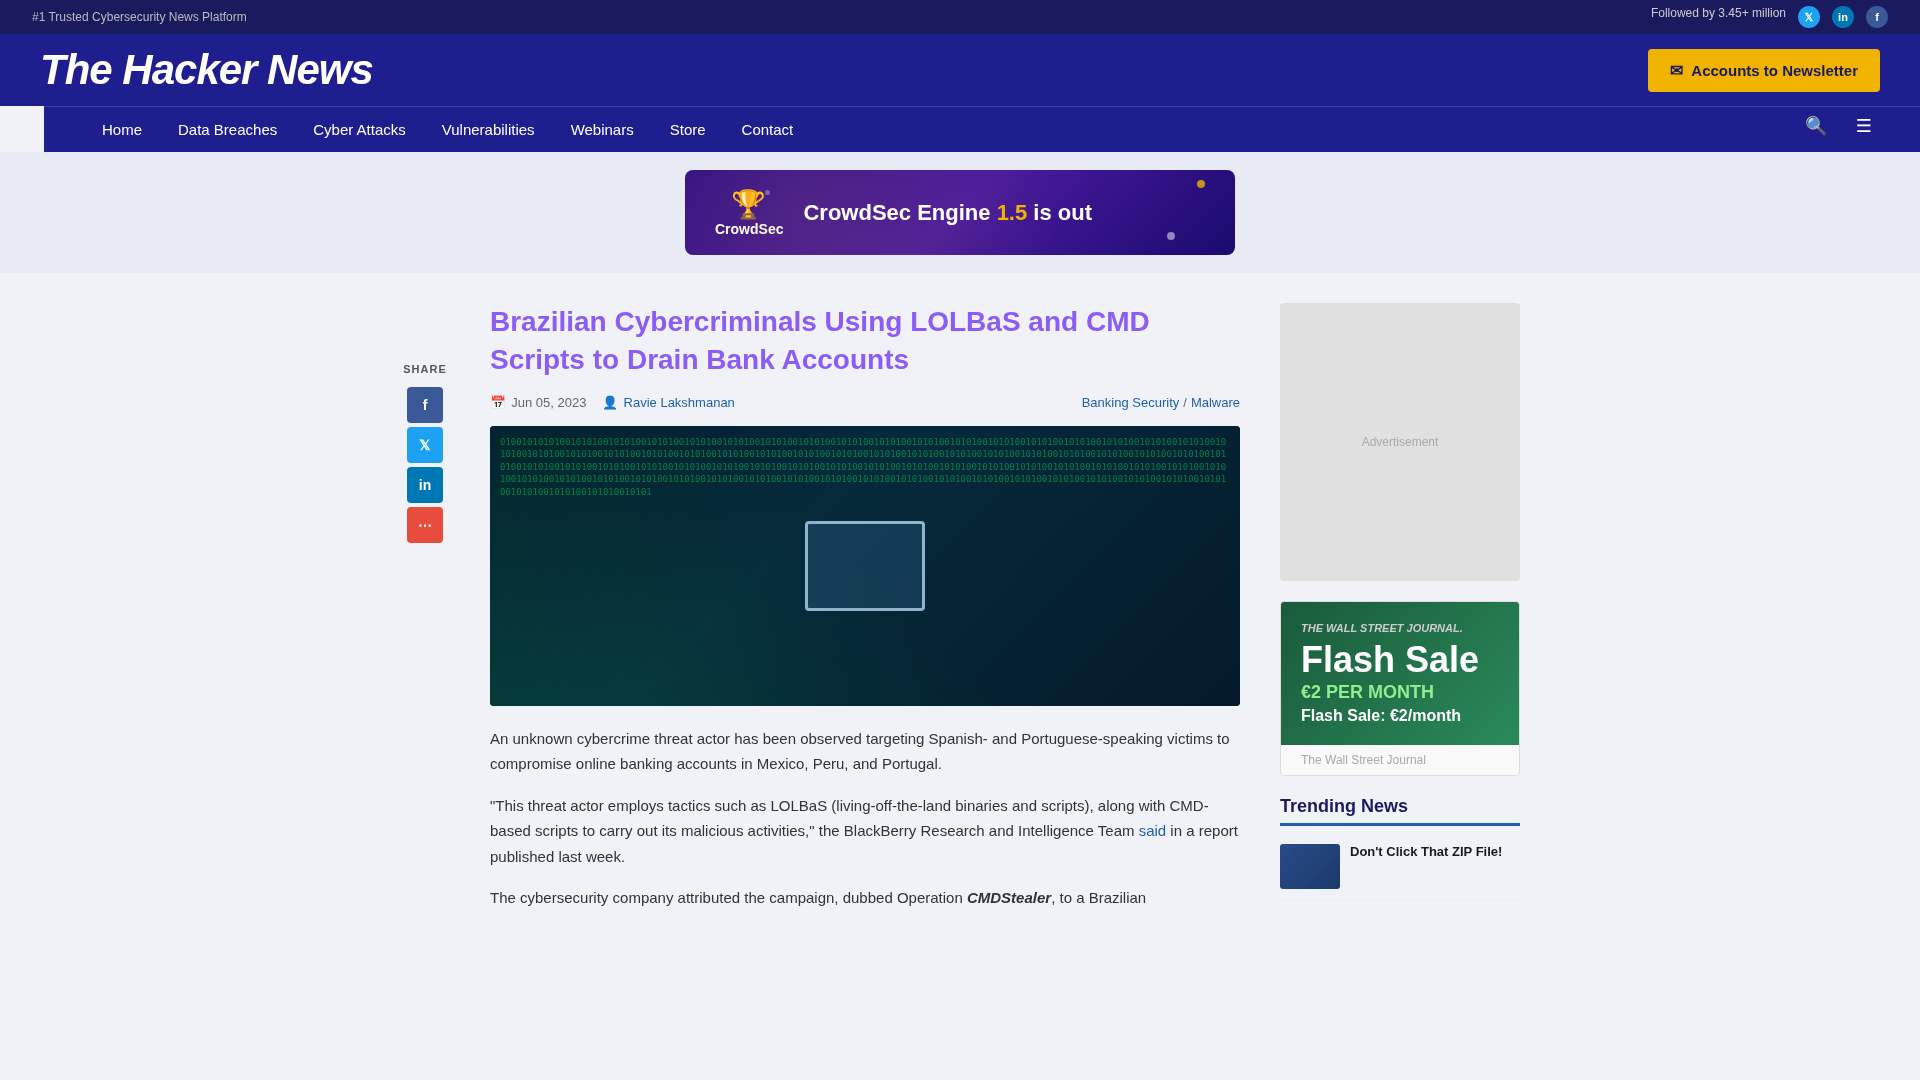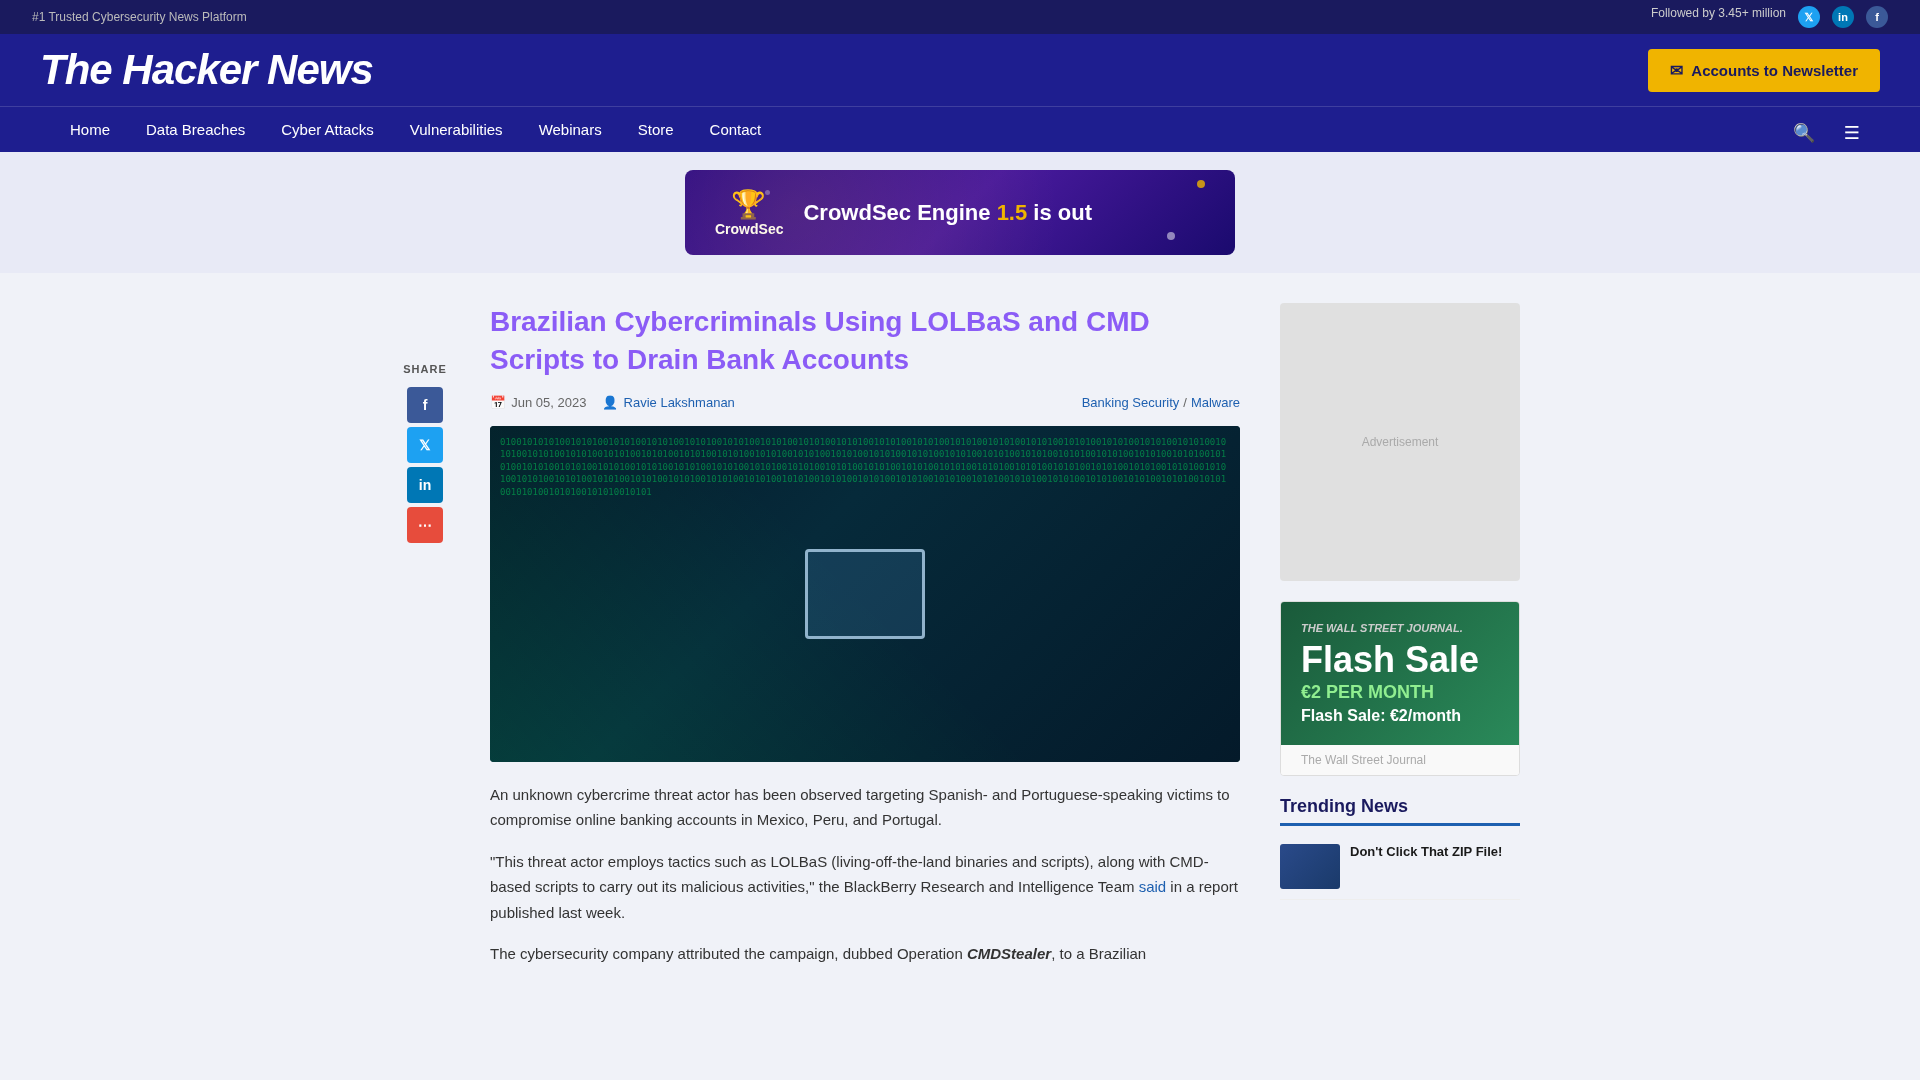--- a/index.html
+++ b/index.html
@@ -54,24 +54,25 @@
       display: flex;
       align-items: center;
       gap: 8px;
     }
     .subscribe-btn .envelope { font-size: 16px; }
 
     
     .nav {
       background: #1e1e8f;
       border-top: 1px solid rgba(255,255,255,0.15);
-      padding: 0 52px;
-      display: flex;
-      align-items: flex-end;
+      padding: 0 40px;
+      display: flex;
+      align-items: flex-start;
       justify-content: space-between;
+      margin-left: 44px;
     }
     .nav-links { display: flex; gap: 0; }
     .nav-link {
       color: white;
       text-decoration: none;
       font-size: 15px;
       padding: 14px 18px;
       display: block;
       cursor: pointer;
     }
@@ -185,21 +186,21 @@
     .meta-left { display: flex; gap: 16px; align-items: center; }
     .meta-date, .meta-author { display: flex; align-items: center; gap: 5px; }
     .meta-author a { color: #1e60b0; text-decoration: none; }
     .meta-tags a {
       color: #1e60b0; text-decoration: none; font-size: 13px;
     }
     .meta-tags { display: flex; gap: 4px; }
 
     .article-image {
       width: 100%;
-      height: 336px;
+      height: 280px;
       background: linear-gradient(135deg, #0a2a3a, #0d4a5a, #0a3a2a);
       border-radius: 4px;
       margin-bottom: 20px;
       overflow: hidden;
       position: relative;
     }
     .hacker-visual {
       width: 100%;
       height: 100%;
       background: 

